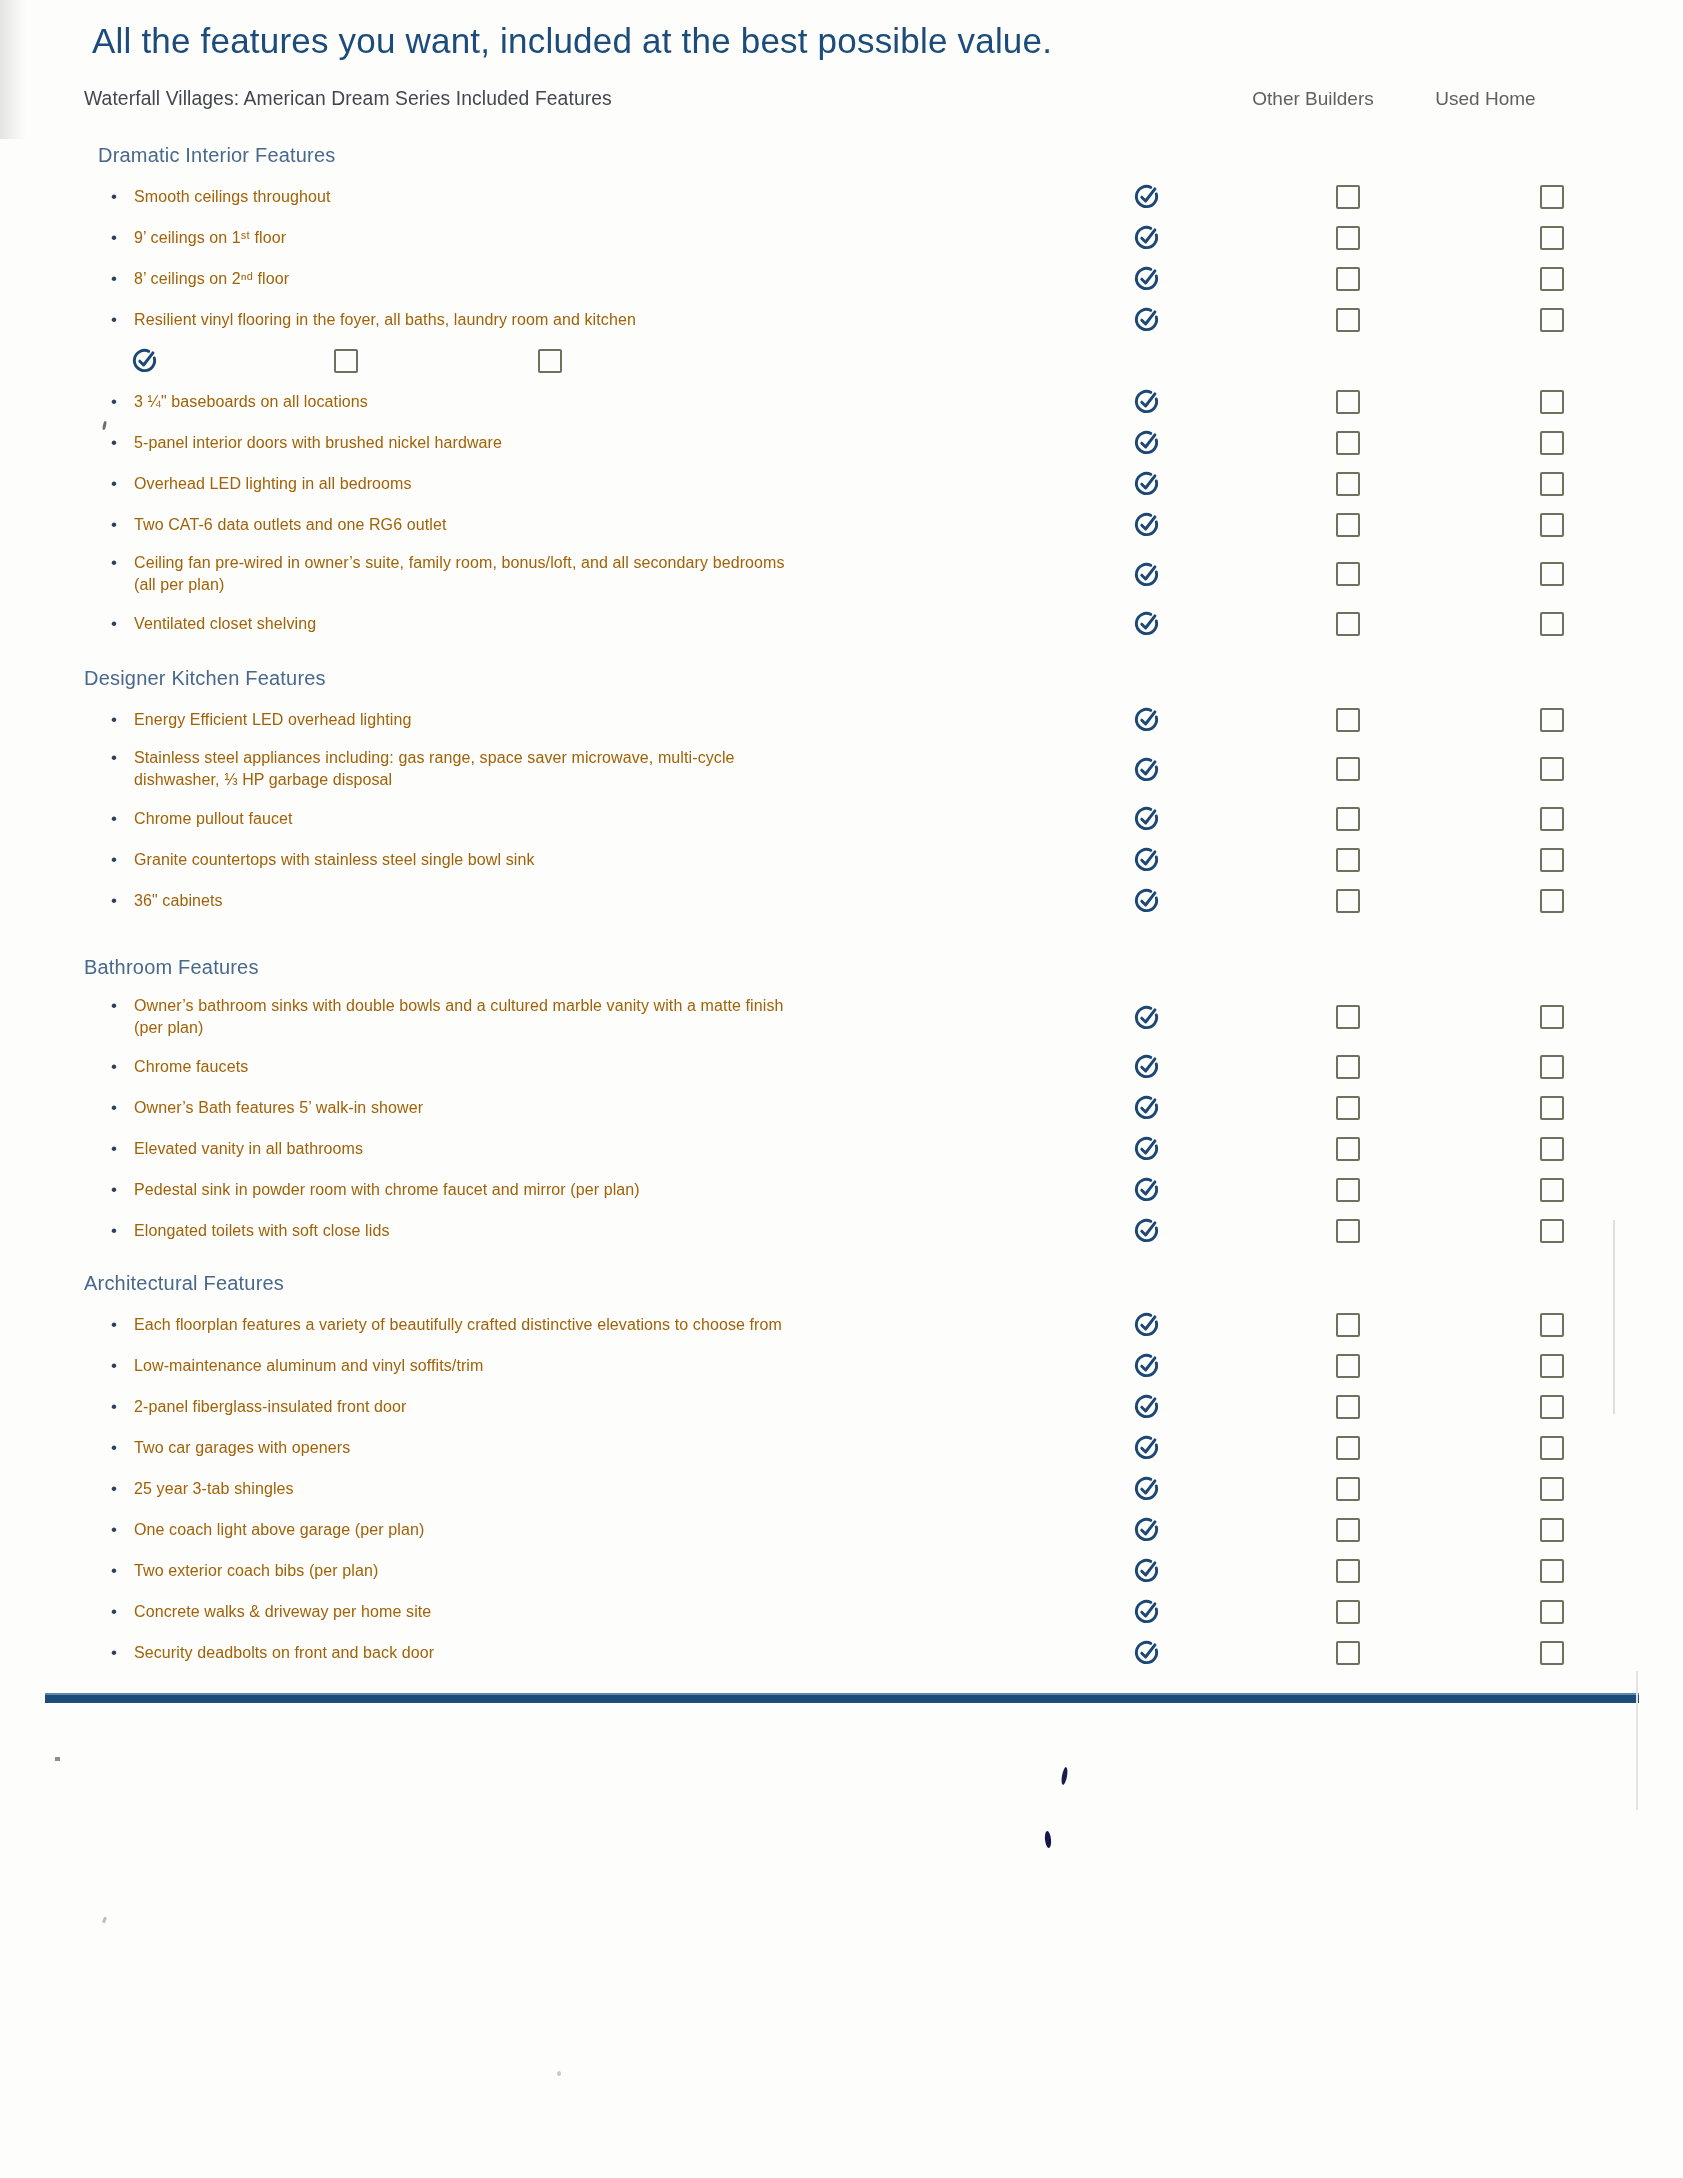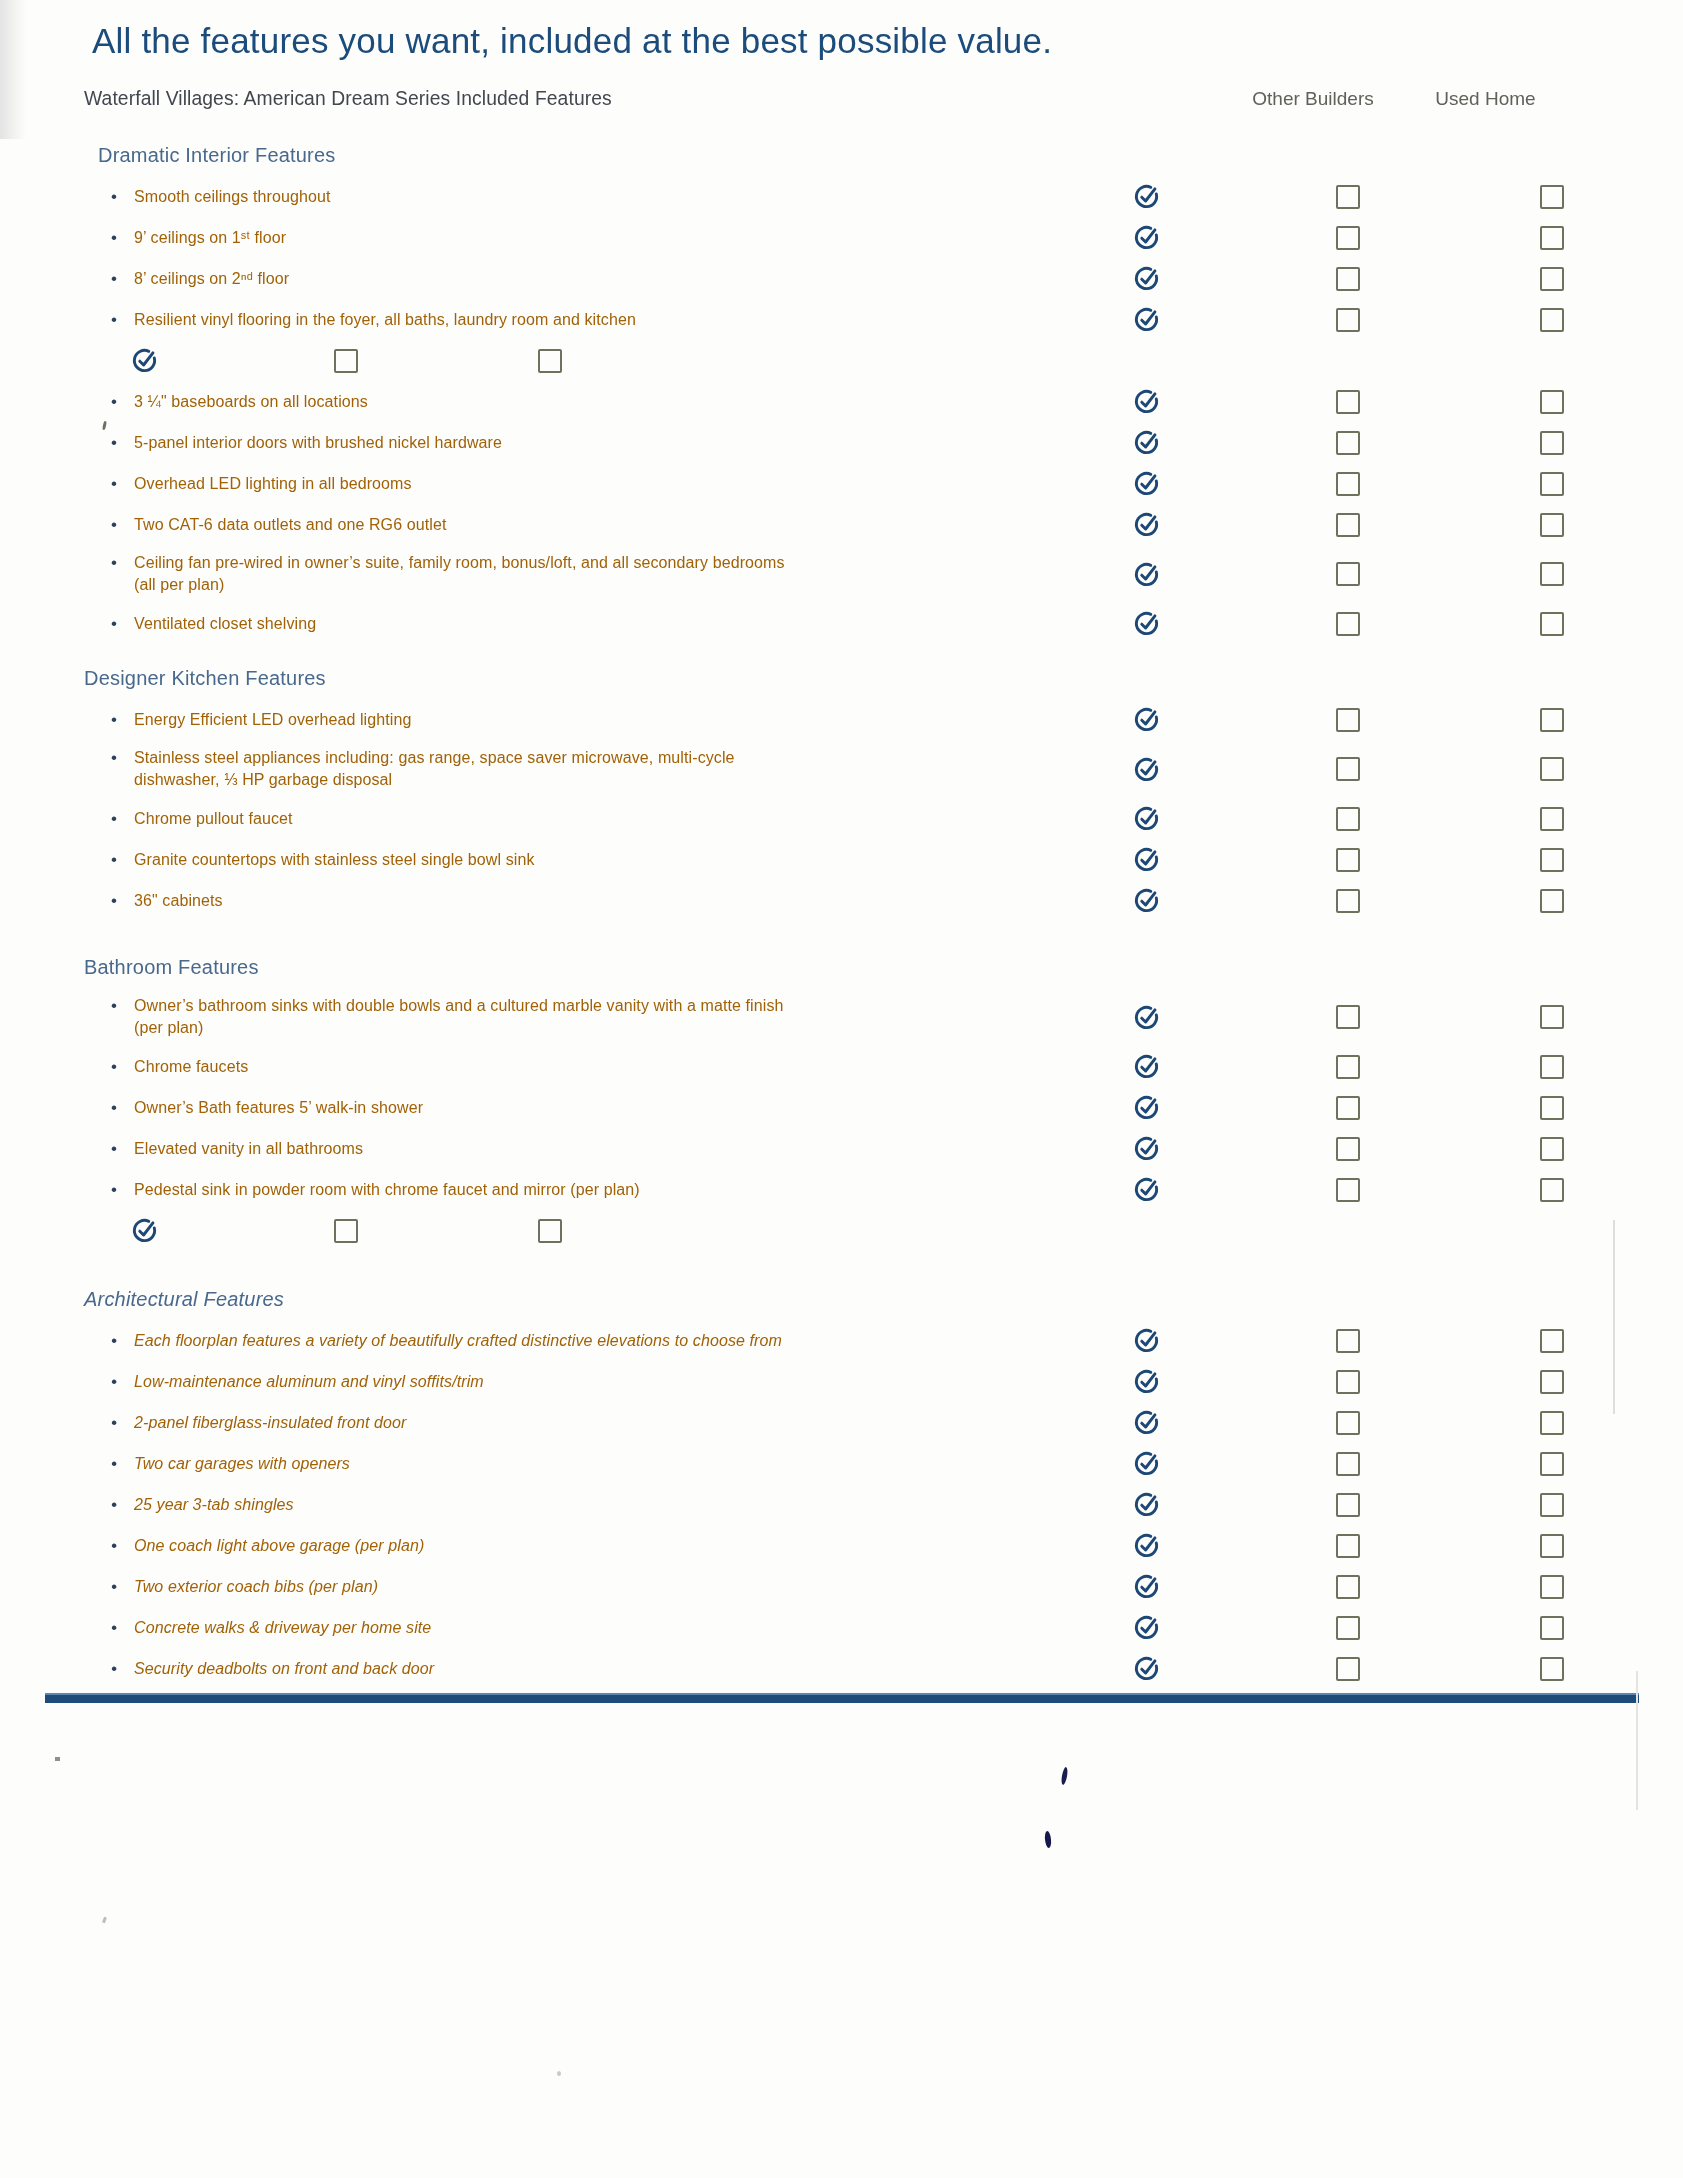--- a/index.html
+++ b/index.html
@@ -26,21 +26,21 @@
   .col-used{width:125px;text-align:center;}
   .table-title{font-size:19.3px;color:#42474f;letter-spacing:0.1px;}
   .col-label{font-size:19px;color:#61615a;display:inline-block;position:relative;}
   .col-other .col-label{left:-35px;}
   .col-used .col-label{left:-66px;white-space:nowrap;}
 
   .feature-section{margin-top:28px;}
   .feature-section:nth-of-type(1){margin-top:34px;}
   .feature-section:nth-of-type(2){margin-top:30px;}
   .feature-section:nth-of-type(3){margin-top:42px;}
-  .feature-section:nth-of-type(4){margin-top:44px;font-style:italic;}
+  .feature-section:nth-of-type(4){margin-top:28px;}
   .section-heading{
     margin:0 0 16px 0;
     font-size:20px;font-weight:normal;
     color:#48688c;letter-spacing:0.2px;
   }
   .feature-section:nth-of-type(1) .section-heading{margin-left:14px;}
 
   .row{display:flex;align-items:center;margin-bottom:14px;}
   .feature{
     width:1002px;box-sizing:border-box;
@@ -440,20 +440,21 @@
     </div>
     <div class="cell c-other">
       <div class="checkbox"></div>
     </div>
     <div class="cell c-used">
       <div class="checkbox"></div>
     </div>
   </div>
 
   <div class="row">
+    <div class="feature">Elongated toilets with soft close lids</div>
     <div class="cell c-check">
       <svg class="check-circle" viewBox="0 0 24 24" fill="none">
         <path d="M 20.69 9.67 A 9 9 0 1 1 15.80 3.84" stroke="#1d4875" stroke-width="2.6" stroke-linecap="round" fill="none"></path>
         <path d="M 7.8 12.6 L 11.2 16 L 19.5 5.2" stroke="#1d4875" stroke-width="2.6" stroke-linecap="round" stroke-linejoin="round" fill="none"></path>
       </svg>
     </div>
     <div class="cell c-other">
       <div class="checkbox"></div>
     </div>
     <div class="cell c-used">

